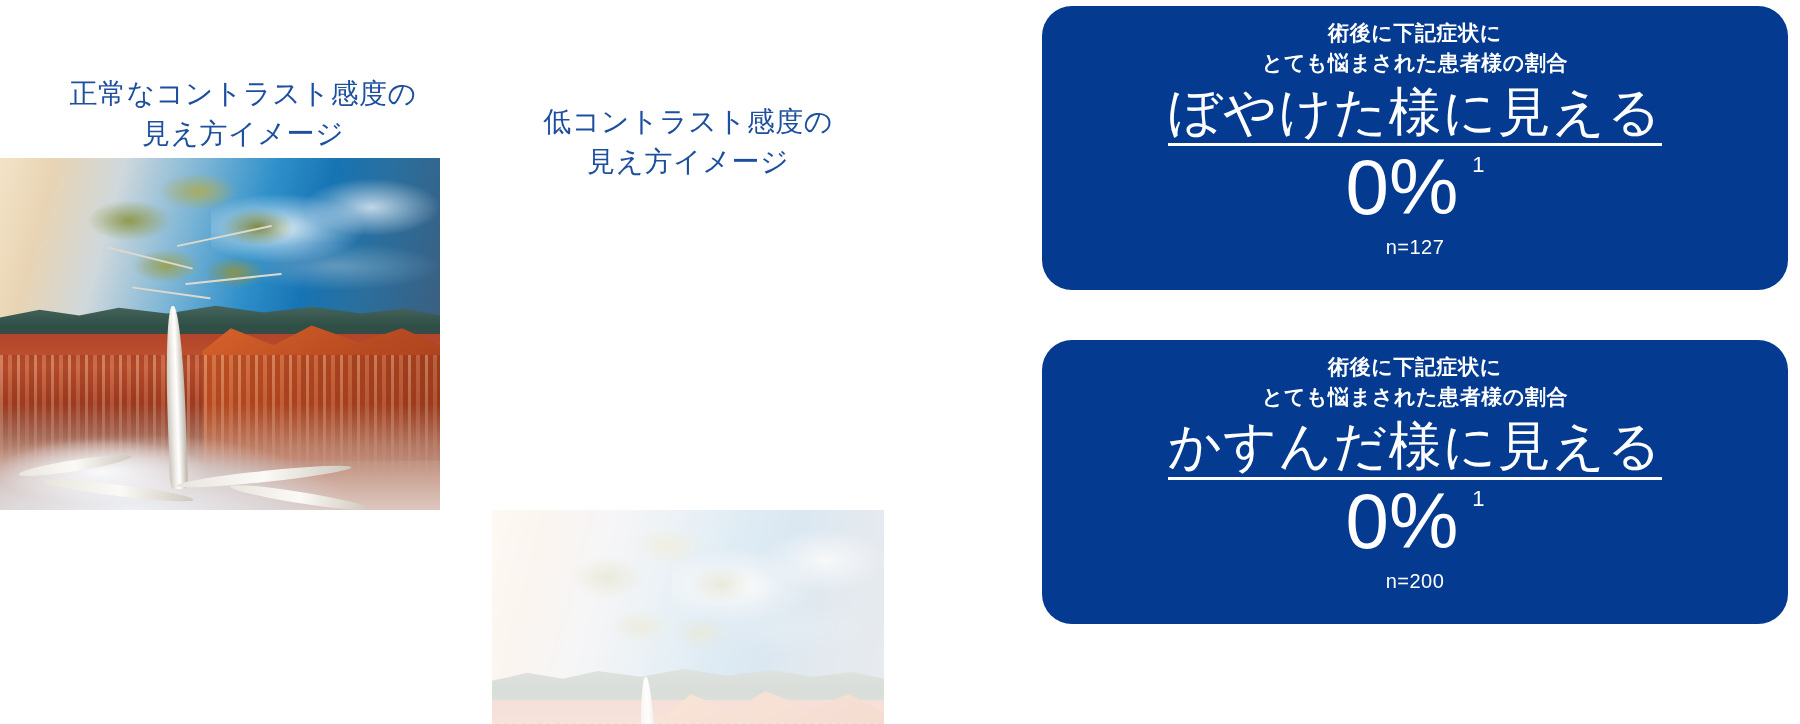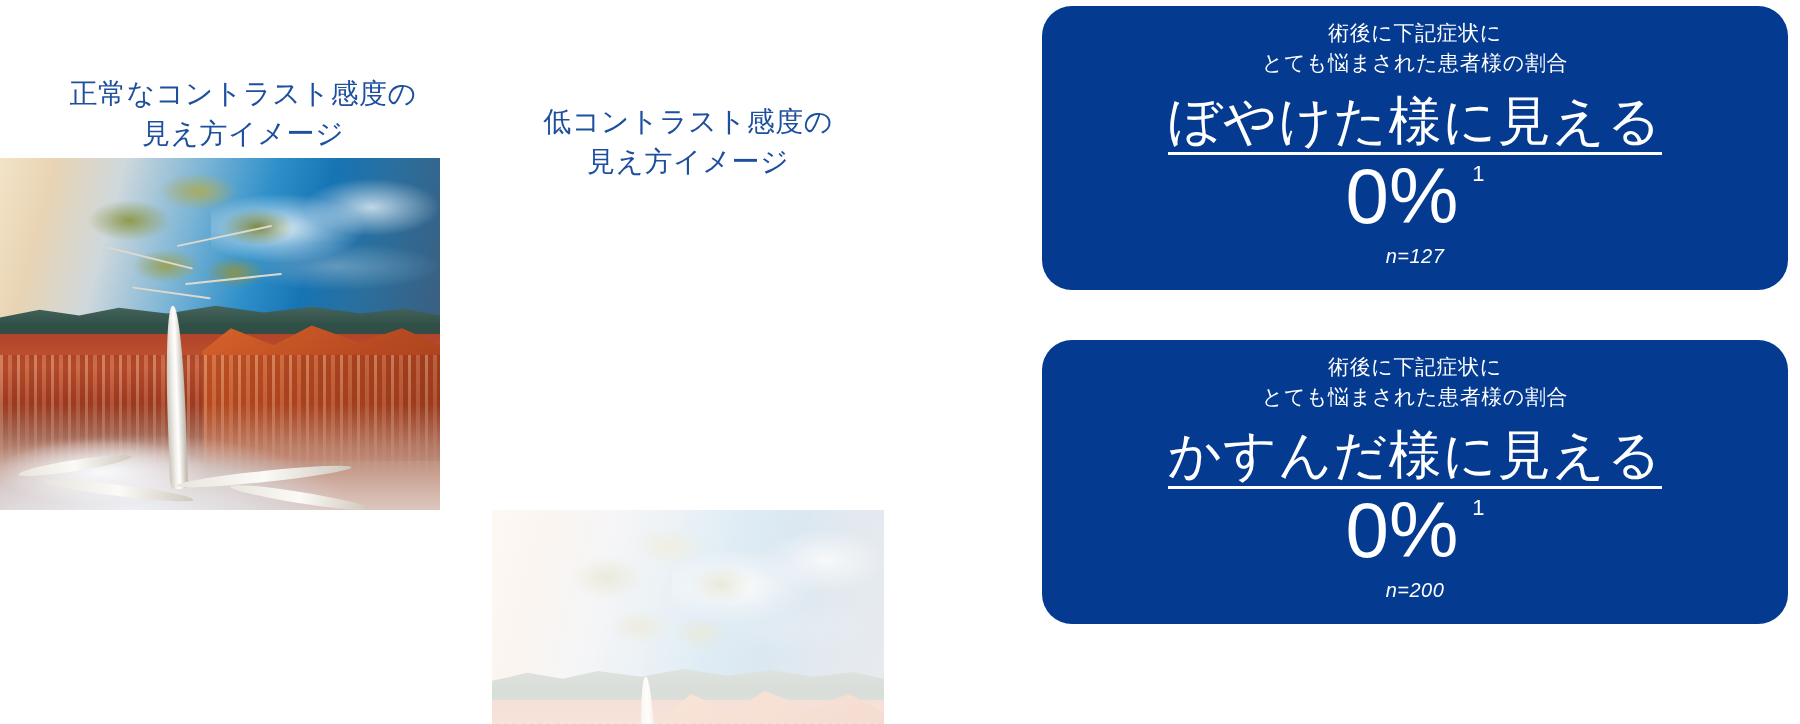--- a/index.html
+++ b/index.html
@@ -193,27 +193,27 @@
     align-items:center;
   }
   #card-1{left:1042px;top:6px;width:746px;height:284px;}
   #card-2{left:1042px;top:340px;width:746px;height:284px;}
 
   .card-lede{
     font-size:21px;
     line-height:1.45;
     margin-top:12px;
     white-space:pre-line;
-    font-weight:400;
+    font-weight:700;
     letter-spacing:.6px;
   }
   .card-headline{
     font-size:53px;
     line-height:1.12;
-    margin-top:12px;
+    margin-top:3px;
     font-weight:400;
     letter-spacing:1px;
     border-bottom:3px solid #ffffff;
     padding-bottom:2px;
     display:inline-block;
   }
   .card-value-row{
     display:flex;
     align-items:flex-start;
     justify-content:center;
@@ -230,21 +230,20 @@
     line-height:1;
     margin-left:14px;
     margin-top:6px;
     font-weight:400;
   }
   .card-n{
     font-size:20px;
     margin-top:10px;
     font-weight:400;
     letter-spacing:.5px;
-    font-style:italic;
   }
 </style>
 </head>
 <body>
 
 <div class="stage">
 
   <div class="panel" id="cap-normal">
     <div class="caption">正常なコントラスト感度の
 見え方イメージ</div>

